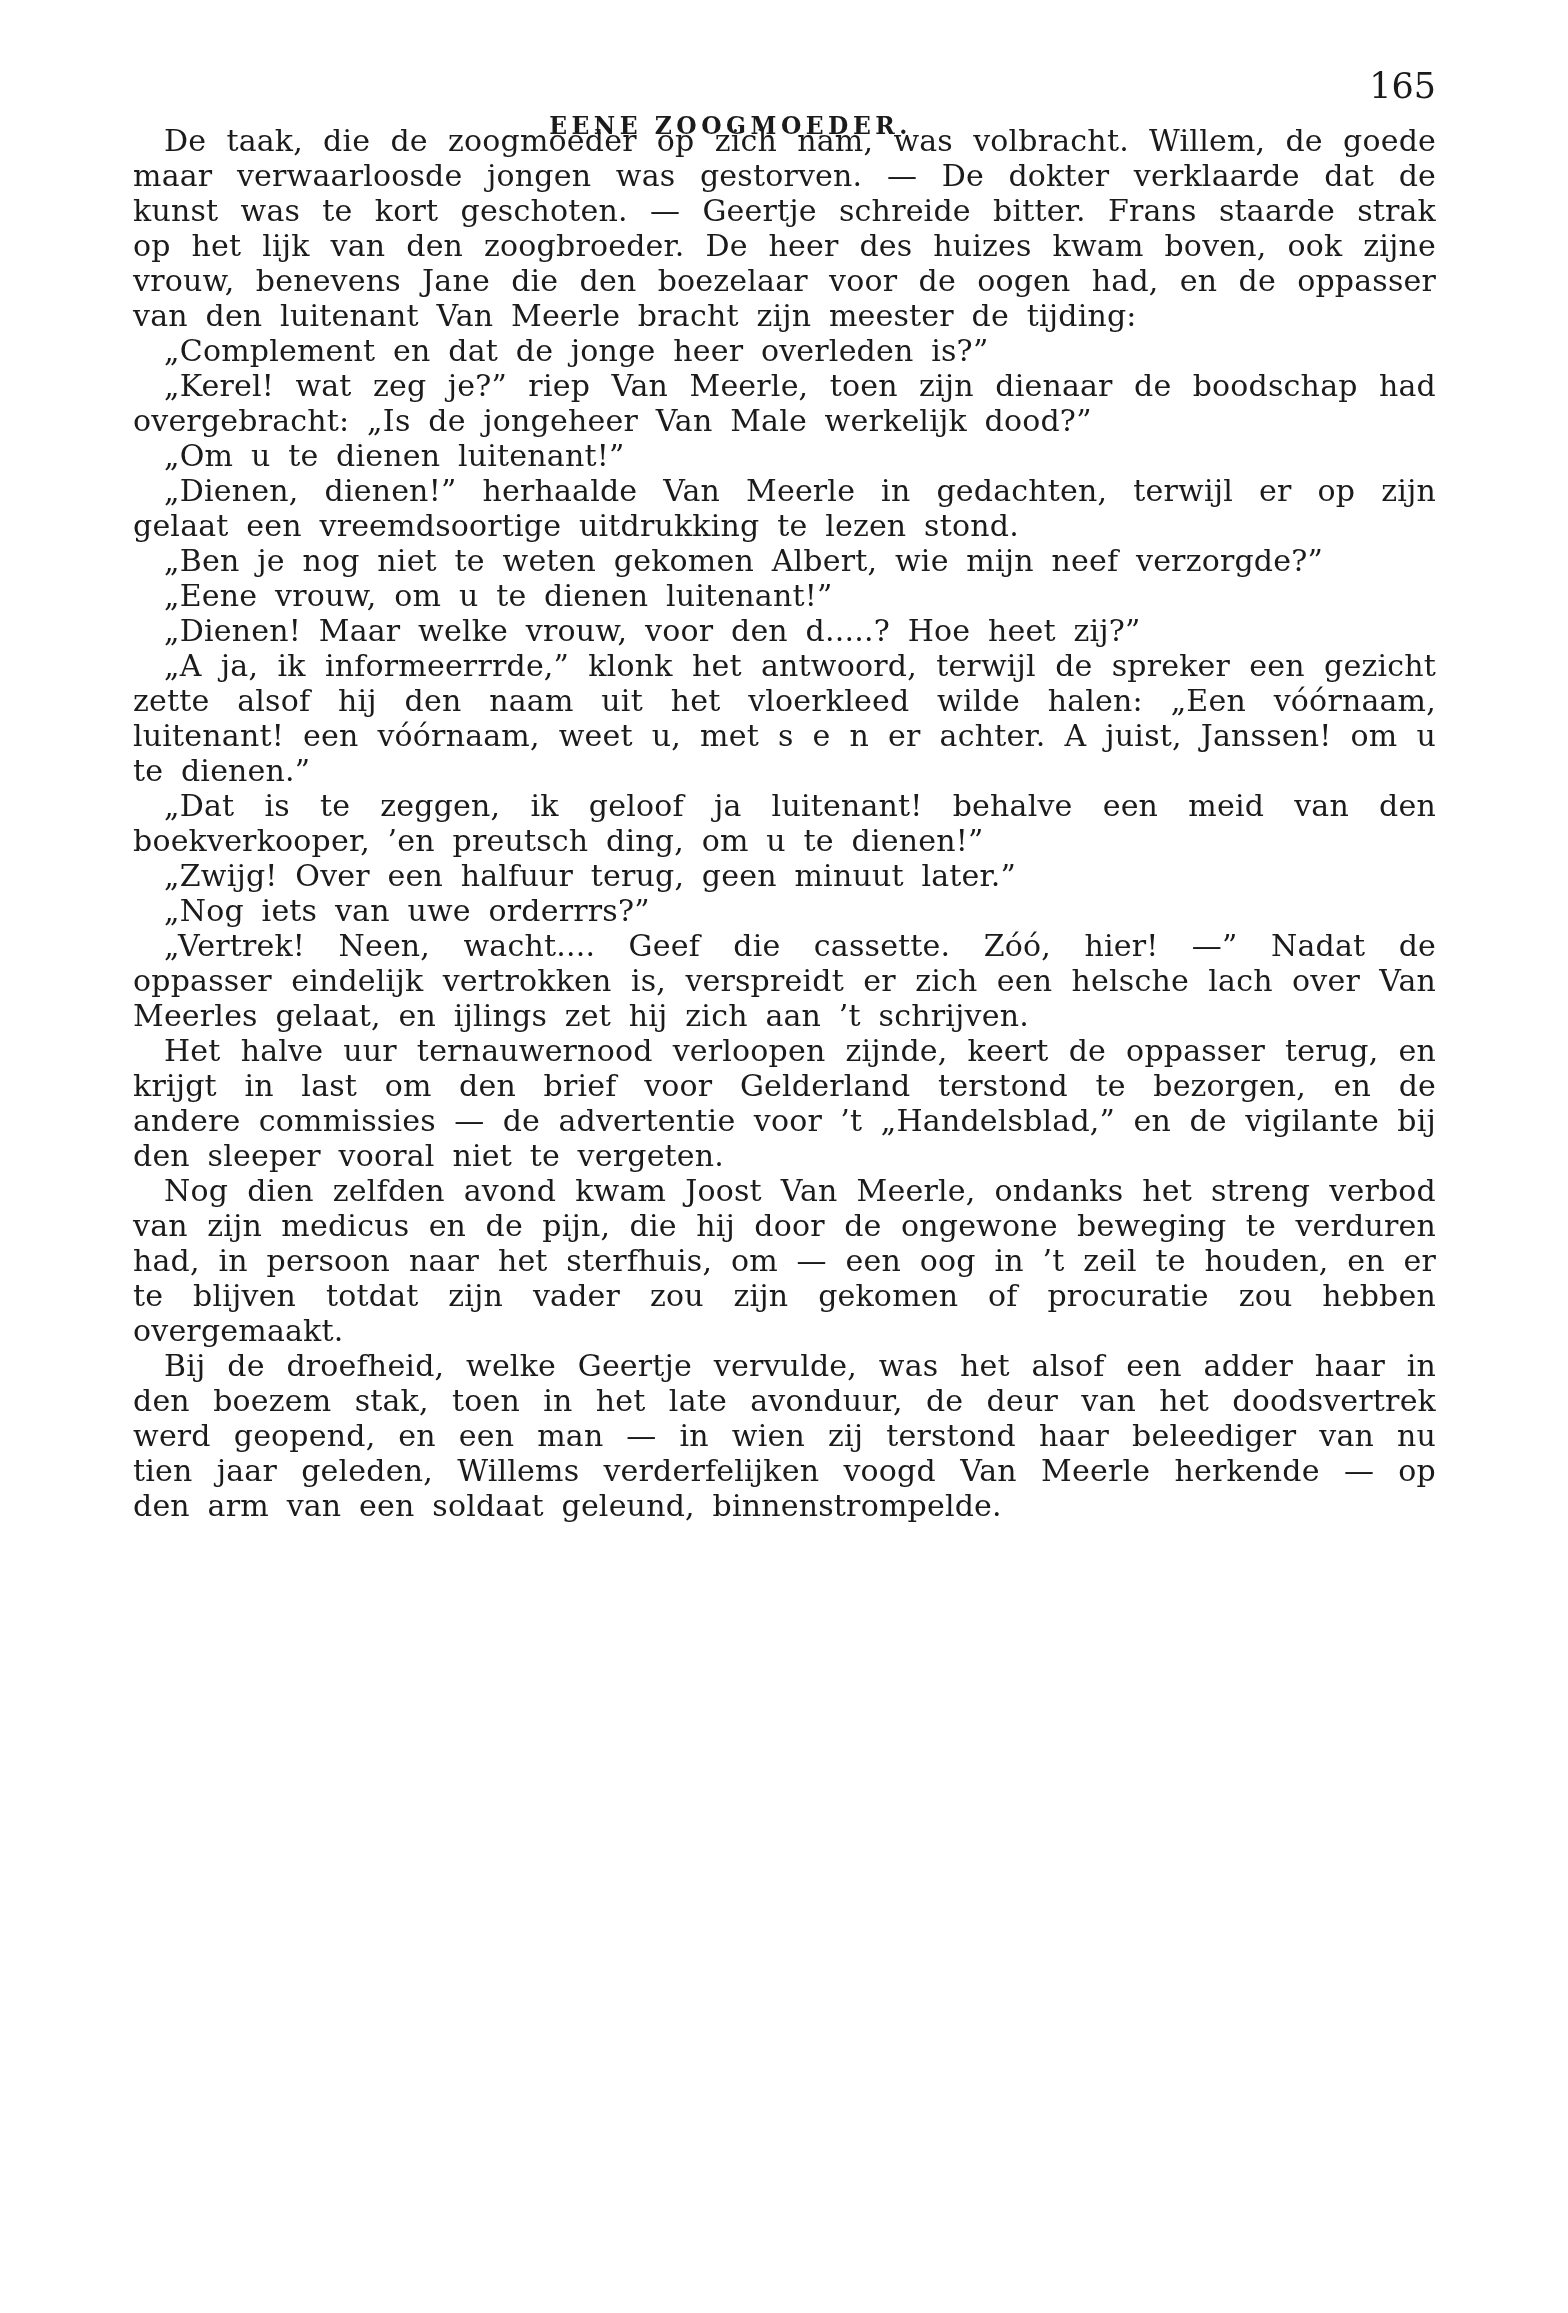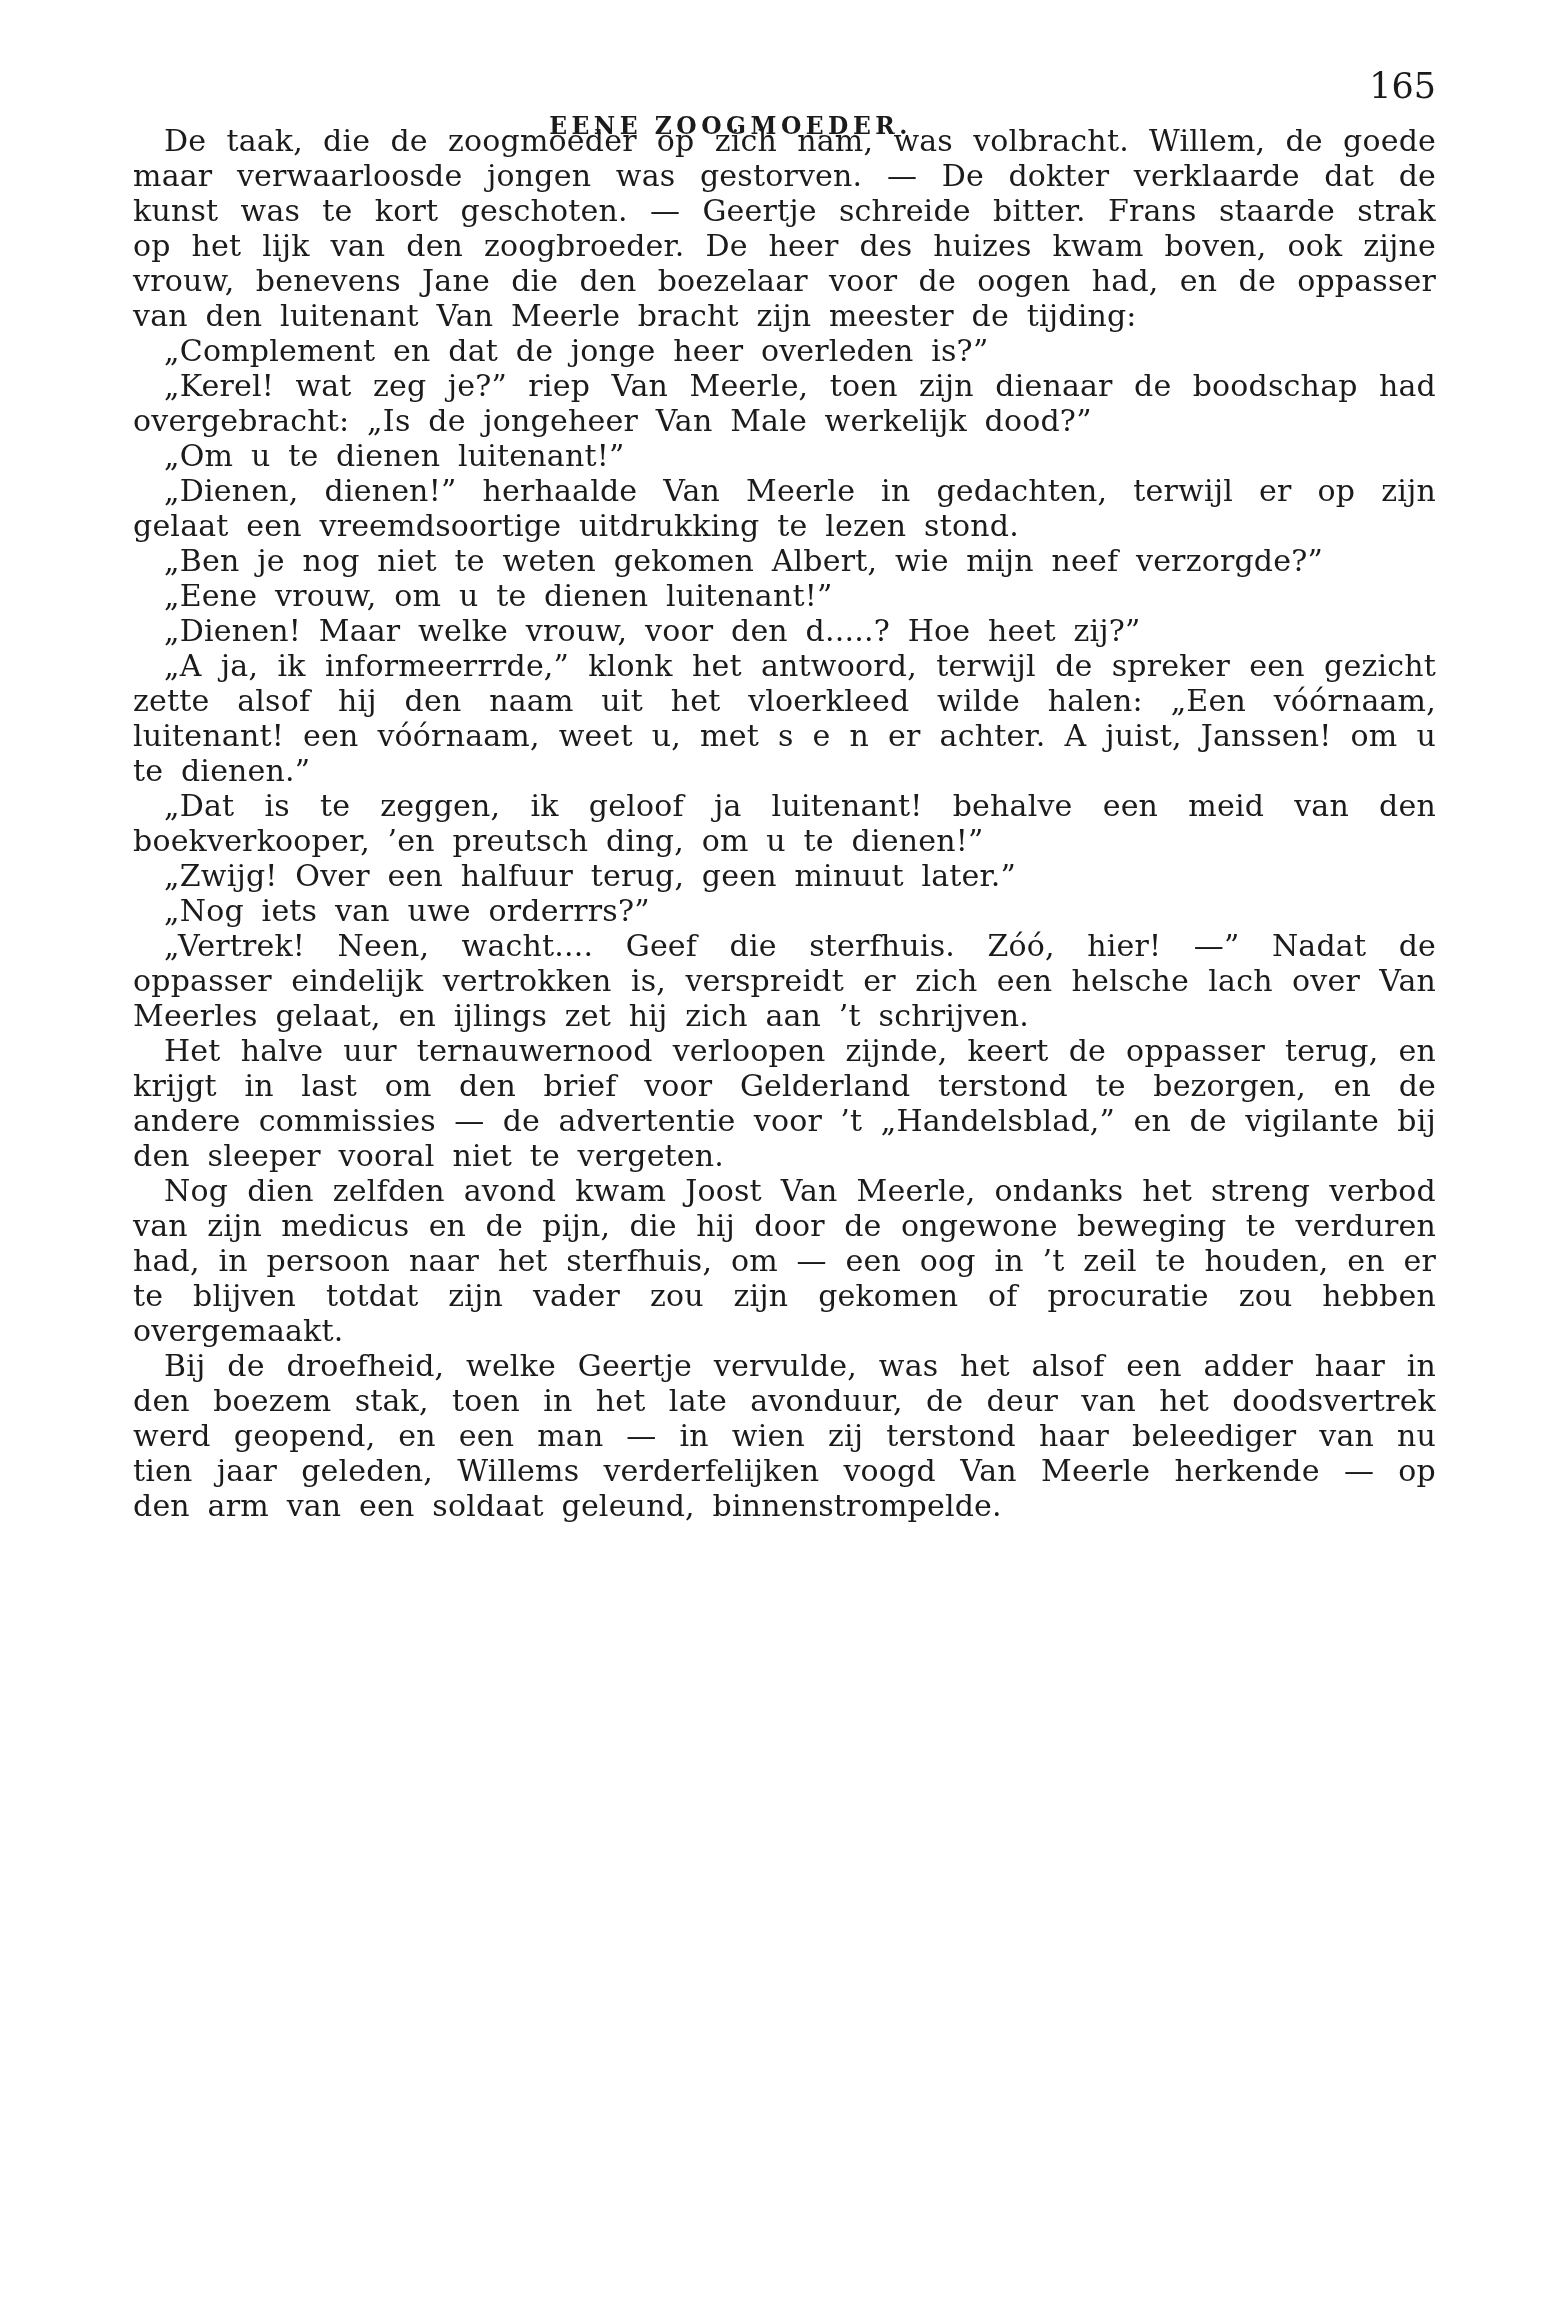--- a/index.html
+++ b/index.html
@@ -75,21 +75,21 @@
       <p>„Kerel! wat zeg je?” riep Van Meerle, toen zijn dienaar de boodschap had overgebracht: „Is de jongeheer Van Male werkelijk dood?”</p>
       <p>„Om u te dienen luitenant!”</p>
       <p>„Dienen, dienen!” herhaalde Van Meerle in gedachten, terwijl er op zijn gelaat een vreemdsoortige uitdrukking te lezen stond.</p>
       <p>„Ben je nog niet te weten gekomen Albert, wie mijn neef verzorgde?”</p>
       <p>„Eene vrouw, om u te dienen luitenant!”</p>
       <p>„Dienen! Maar welke vrouw, voor den d.....? Hoe heet zij?”</p>
       <p>„A ja, ik informeerrrde,” klonk het antwoord, terwijl de spreker een gezicht zette alsof hij den naam uit het vloerkleed wilde halen: „Een vóórnaam, luitenant! een vóórnaam, weet u, met s e n er achter. A juist, Janssen! om u te dienen.”</p>
       <p>„Dat is te zeggen, ik geloof ja luitenant! behalve een meid van den boekverkooper, ’en preutsch ding, om u te dienen!”</p>
       <p>„Zwijg! Over een halfuur terug, geen minuut later.”</p>
       <p>„Nog iets van uwe orderrrs?”</p>
-      <p>„Vertrek! Neen, wacht.... Geef die sterfhuis. Zóó, hier! —” Nadat de oppasser eindelijk vertrokken is, verspreidt er zich een helsche lach over Van Meerles gelaat, en ijlings zet hij zich aan ’t schrijven.</p>
+      <p>„Vertrek! Neen, wacht.... Geef die cassette. Zóó, hier! —” Nadat de oppasser eindelijk vertrokken is, verspreidt er zich een helsche lach over Van Meerles gelaat, en ijlings zet hij zich aan ’t schrijven.</p>
       <p>Het halve uur ternauwernood verloopen zijnde, keert de oppasser terug, en krijgt in last om den brief voor Gelderland terstond te bezorgen, en de andere commissies — de advertentie voor ’t „Handelsblad,” en de vigilante bij den sleeper vooral niet te vergeten.</p>
       <p>Nog dien zelfden avond kwam Joost Van Meerle, ondanks het streng verbod van zijn medicus en de pijn, die hij door de ongewone beweging te verduren had, in persoon naar het sterfhuis, om — een oog in ’t zeil te houden, en er te blijven totdat zijn vader zou zijn gekomen of procuratie zou hebben overgemaakt.</p>
       <p>Bij de droefheid, welke Geertje vervulde, was het alsof een adder haar in den boezem stak, toen in het late avonduur, de deur van het doodsvertrek werd geopend, en een man — in wien zij terstond haar beleediger van nu tien jaar geleden, Willems verderfelijken voogd Van Meerle herkende — op den arm van een soldaat geleund, binnenstrompelde.</p>
     </div>
 
   </div>
 </div>
 
 
 </body></html>

